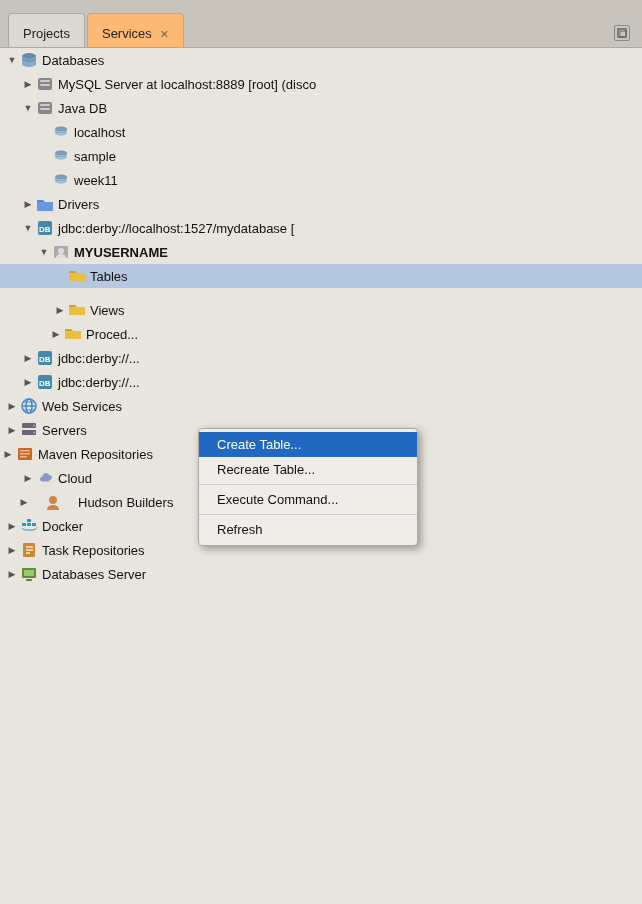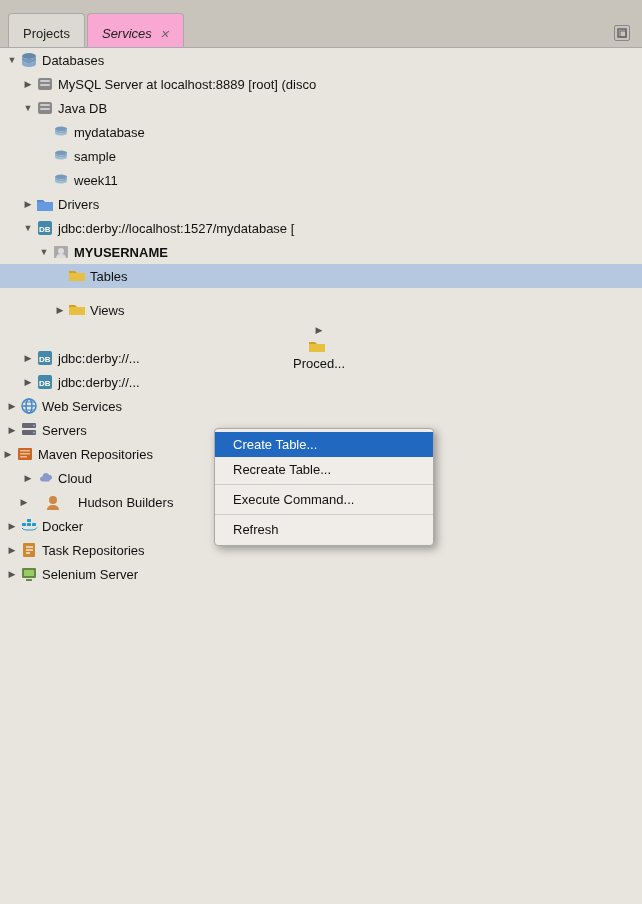--- a/index.html
+++ b/index.html
@@ -30,24 +30,23 @@
       border: 1px solid #aaa;
       border-bottom: none;
       border-radius: 4px 4px 0 0;
       background: #dcd9d2;
       color: #222;
       cursor: pointer;
       margin-right: 2px;
       font-size: 13px;
     }
     .tab.active {
-      background: #f9a8d4;
+      background: #fdba74;
       font-weight: 500;
       z-index: 1;
-      font-style: italic;
     }
     .tab .close-btn {
       margin-left: 8px;
       font-size: 11px;
       color: #666;
       cursor: pointer;
     }
     .window-btn {
       margin-left: auto;
       width: 16px;
@@ -110,21 +109,21 @@
       flex-shrink: 0;
     }
 
     .node-label {
       font-size: 13px;
     }
 
     
     .context-menu {
       position: absolute;
-      left: 214px;
+      left: 198px;
       top: 380px;
       background: #f0ede8;
       border: 1px solid #aaa;
       border-radius: 4px;
       box-shadow: 3px 3px 8px rgba(0,0,0,0.35);
       min-width: 220px;
       z-index: 100;
       padding: 3px 0;
     }
     .menu-item {
@@ -211,21 +210,21 @@
   <div class="tree-node" style="padding-left:4px;">
     <span class="indent" style="width:32px;"></span>
     <span class="arrow leaf"></span>
     <span class="node-icon">
       <svg width="18" height="18" viewBox="0 0 18 18">
           <ellipse cx="9" cy="6" rx="6" ry="2.5" fill="#7799bb"></ellipse>
           <path d="M3 6v2c0 1.38 2.69 2.5 6 2.5S15 9.38 15 8V6c0 1.38-2.69 2.5-6 2.5S3 7.38 3 6z" fill="#88aacc"></path>
           <path d="M3 8v2c0 1.38 2.69 2.5 6 2.5S15 11.38 15 10V8c0 1.38-2.69 2.5-6 2.5S3 9.38 3 8z" fill="#99bbcc"></path>
         </svg>
     </span>
-    <span class="node-label">mydatabase</span>
+    <span class="node-label">localhost</span>
   </div>
 
   <div class="tree-node" style="padding-left:4px;">
     <span class="indent" style="width:32px;"></span>
     <span class="arrow leaf"></span>
     <span class="node-icon">
       <svg width="18" height="18" viewBox="0 0 18 18">
           <ellipse cx="9" cy="6" rx="6" ry="2.5" fill="#7799bb"></ellipse>
           <path d="M3 6v2c0 1.38 2.69 2.5 6 2.5S15 9.38 15 8V6c0 1.38-2.69 2.5-6 2.5S3 7.38 3 6z" fill="#88aacc"></path>
           <path d="M3 8v2c0 1.38 2.69 2.5 6 2.5S15 11.38 15 10V8c0 1.38-2.69 2.5-6 2.5S3 9.38 3 8z" fill="#99bbcc"></path>
@@ -301,21 +300,21 @@
     <span class="arrow collapsed"></span>
     <span class="node-icon">
       <svg width="18" height="16" viewBox="0 0 18 16">
           <path d="M1 3h6l2 2h8v8H1z" fill="#d4a020"></path>
           <path d="M1 5h16v8H1z" fill="#e8c040"></path>
         </svg>
     </span>
     <span class="node-label">Views</span>
   </div>
 
-  <div class="tree-node" style="flex-direction:column;">
+  <div class="tree-node" style="">
     <span class="indent" style="width:48px;"></span>
     <span class="arrow collapsed"></span>
     <span class="node-icon">
       <svg width="18" height="16" viewBox="0 0 18 16">
           <path d="M1 3h6l2 2h8v8H1z" fill="#d4a020"></path>
           <path d="M1 5h16v8H1z" fill="#e8c040"></path>
         </svg>
     </span>
     <span class="node-label">Proced...</span>
   </div>
@@ -443,21 +442,21 @@
   <div class="tree-node" style="padding-left:4px;">
     <span class="indent" style="width:0px;"></span>
     <span class="arrow collapsed"></span>
     <span class="node-icon">
       <svg width="18" height="18" viewBox="0 0 18 18">
           <rect x="2" y="3" width="14" height="10" rx="1" fill="#668844"></rect>
           <rect x="4" y="5" width="10" height="6" rx="0.5" fill="#99cc66"></rect>
           <rect x="6" y="14" width="6" height="2" rx="0.5" fill="#668844"></rect>
         </svg>
     </span>
-    <span class="node-label">Selenium Server</span>
+    <span class="node-label">Databases Server</span>
   </div>
 
   <div class="context-menu">
     <div class="menu-item highlighted">
       <span>Create Table...</span>
     </div>
     <div class="menu-item">
       <span>Recreate Table...</span>
     </div>
     <div class="menu-separator"></div>

